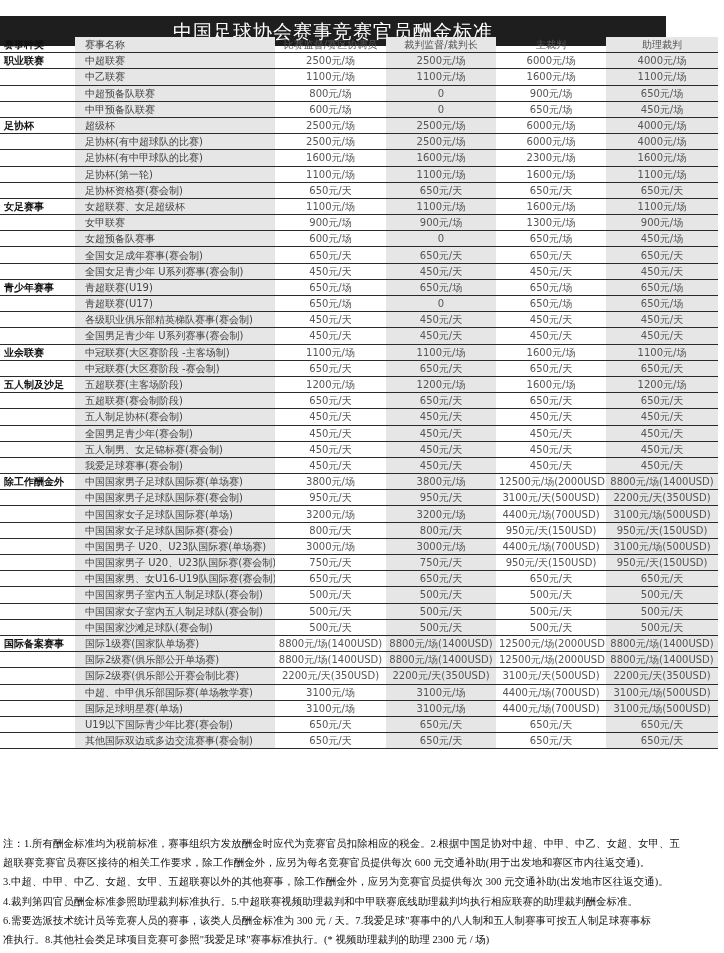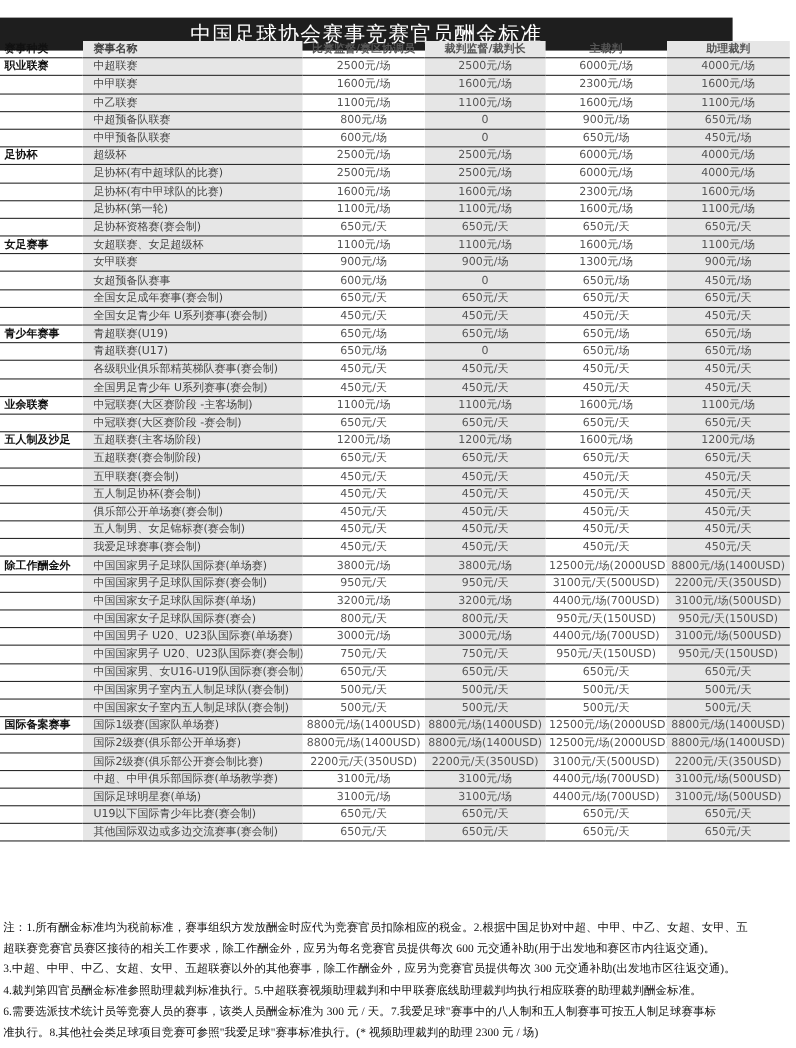--- a/index.html
+++ b/index.html
@@ -17,21 +17,21 @@
   table.fee col.c0 { width: 75px; }
   table.fee col.c1 { width: 200px; }
   table.fee col.c2 { width: 111px; }
   table.fee col.c3 { width: 110px; }
   table.fee col.c4 { width: 110px; }
   table.fee col.c5 { width: 112px; }
   table.fee th, table.fee td {
     height: 15.2px; padding: 0 3px; white-space: nowrap; overflow: hidden;
     line-height: 15px; border-bottom: 1px solid #2a2a2a;
   }
-  table.fee th { font-weight: bold; font-size: 10px; color: #111; }
+  table.fee th { font-weight: normal; font-size: 10px; color: #111; }
   table.fee th.cat, table.fee td.cat { text-align: left; font-weight: bold; color: #111; padding-left: 4px; }
   table.fee th.name, table.fee td.name { text-align: left; padding-left: 10px; color: #444; }
   table.fee td.val, table.fee th.val { text-align: center; color: #555; }
   .shade { background: #e6e6e6; }
   .notes {
     position: absolute; left: 3px; top: 834px; width: 718px;
     font-size: 10.4px; line-height: 19.2px; color: #111; letter-spacing: 0.1px;
   }
   .notes p { margin: 0; white-space: nowrap; overflow: hidden; font-family: Liberation Serif, serif; }
   .watermark {
@@ -71,28 +71,20 @@
       <tr>
         <td class="cat">职业联赛</td>
         <td class="name shade">中超联赛</td>
         <td class="val">2500元/场</td>
         <td class="val shade">2500元/场</td>
         <td class="val">6000元/场</td>
         <td class="val shade">4000元/场</td>
       </tr>
       <tr>
         <td class="cat" style="border-bottom: 1px solid rgb(42, 42, 42);"></td>
-        <td class="name shade">中甲联赛</td>
-        <td class="val">1600元/场</td>
-        <td class="val shade">1600元/场</td>
-        <td class="val">2300元/场</td>
-        <td class="val shade">1600元/场</td>
-      </tr>
-      <tr>
-        <td class="cat" style="border-bottom: 1px solid rgb(42, 42, 42);"></td>
         <td class="name shade">中乙联赛</td>
         <td class="val">1100元/场</td>
         <td class="val shade">1100元/场</td>
         <td class="val">1600元/场</td>
         <td class="val shade">1100元/场</td>
       </tr>
       <tr>
         <td class="cat" style="border-bottom: 1px solid rgb(42, 42, 42);"></td>
         <td class="name shade">中超预备队联赛</td>
         <td class="val">800元/场</td>
@@ -247,37 +239,29 @@
       <tr>
         <td class="cat" style="border-bottom: 1px solid rgb(42, 42, 42);"></td>
         <td class="name shade">五超联赛(赛会制阶段)</td>
         <td class="val">650元/天</td>
         <td class="val shade">650元/天</td>
         <td class="val">650元/天</td>
         <td class="val shade">650元/天</td>
       </tr>
       <tr>
         <td class="cat" style="border-bottom: 1px solid rgb(42, 42, 42);"></td>
-        <td class="name shade">五甲联赛(赛会制)</td>
-        <td class="val">450元/天</td>
-        <td class="val shade">450元/天</td>
-        <td class="val">450元/天</td>
-        <td class="val shade">450元/天</td>
-      </tr>
-      <tr>
-        <td class="cat" style="border-bottom: 1px solid rgb(42, 42, 42);"></td>
         <td class="name shade">五人制足协杯(赛会制)</td>
         <td class="val">450元/天</td>
         <td class="val shade">450元/天</td>
         <td class="val">450元/天</td>
         <td class="val shade">450元/天</td>
       </tr>
       <tr>
         <td class="cat" style="border-bottom: 1px solid rgb(42, 42, 42);"></td>
-        <td class="name shade">俱乐部公开单场赛(赛会制)</td>
+        <td class="name shade">全国男足青少年(赛会制)</td>
         <td class="val">450元/天</td>
         <td class="val shade">450元/天</td>
         <td class="val">450元/天</td>
         <td class="val shade">450元/天</td>
       </tr>
       <tr>
         <td class="cat" style="border-bottom: 1px solid rgb(42, 42, 42);"></td>
         <td class="name shade">五人制男、女足锦标赛(赛会制)</td>
         <td class="val">450元/天</td>
         <td class="val shade">450元/天</td>
@@ -352,20 +336,28 @@
         <td class="cat" style="border-bottom: 1px solid rgb(42, 42, 42);"></td>
         <td class="name shade">中国国家男子室内五人制足球队(赛会制)</td>
         <td class="val">500元/天</td>
         <td class="val shade">500元/天</td>
         <td class="val">500元/天</td>
         <td class="val shade">500元/天</td>
       </tr>
       <tr>
         <td class="cat" style="border-bottom: 1px solid rgb(42, 42, 42);"></td>
         <td class="name shade">中国国家女子室内五人制足球队(赛会制)</td>
+        <td class="val">500元/天</td>
+        <td class="val shade">500元/天</td>
+        <td class="val">500元/天</td>
+        <td class="val shade">500元/天</td>
+      </tr>
+      <tr>
+        <td class="cat" style="border-bottom: 1px solid rgb(42, 42, 42);"></td>
+        <td class="name shade">中国国家沙滩足球队(赛会制)</td>
         <td class="val">500元/天</td>
         <td class="val shade">500元/天</td>
         <td class="val">500元/天</td>
         <td class="val shade">500元/天</td>
       </tr>
       <tr>
         <td class="cat">国际备案赛事</td>
         <td class="name shade">国际1级赛(国家队单场赛)</td>
         <td class="val">8800元/场(1400USD)</td>
         <td class="val shade">8800元/场(1400USD)</td>

